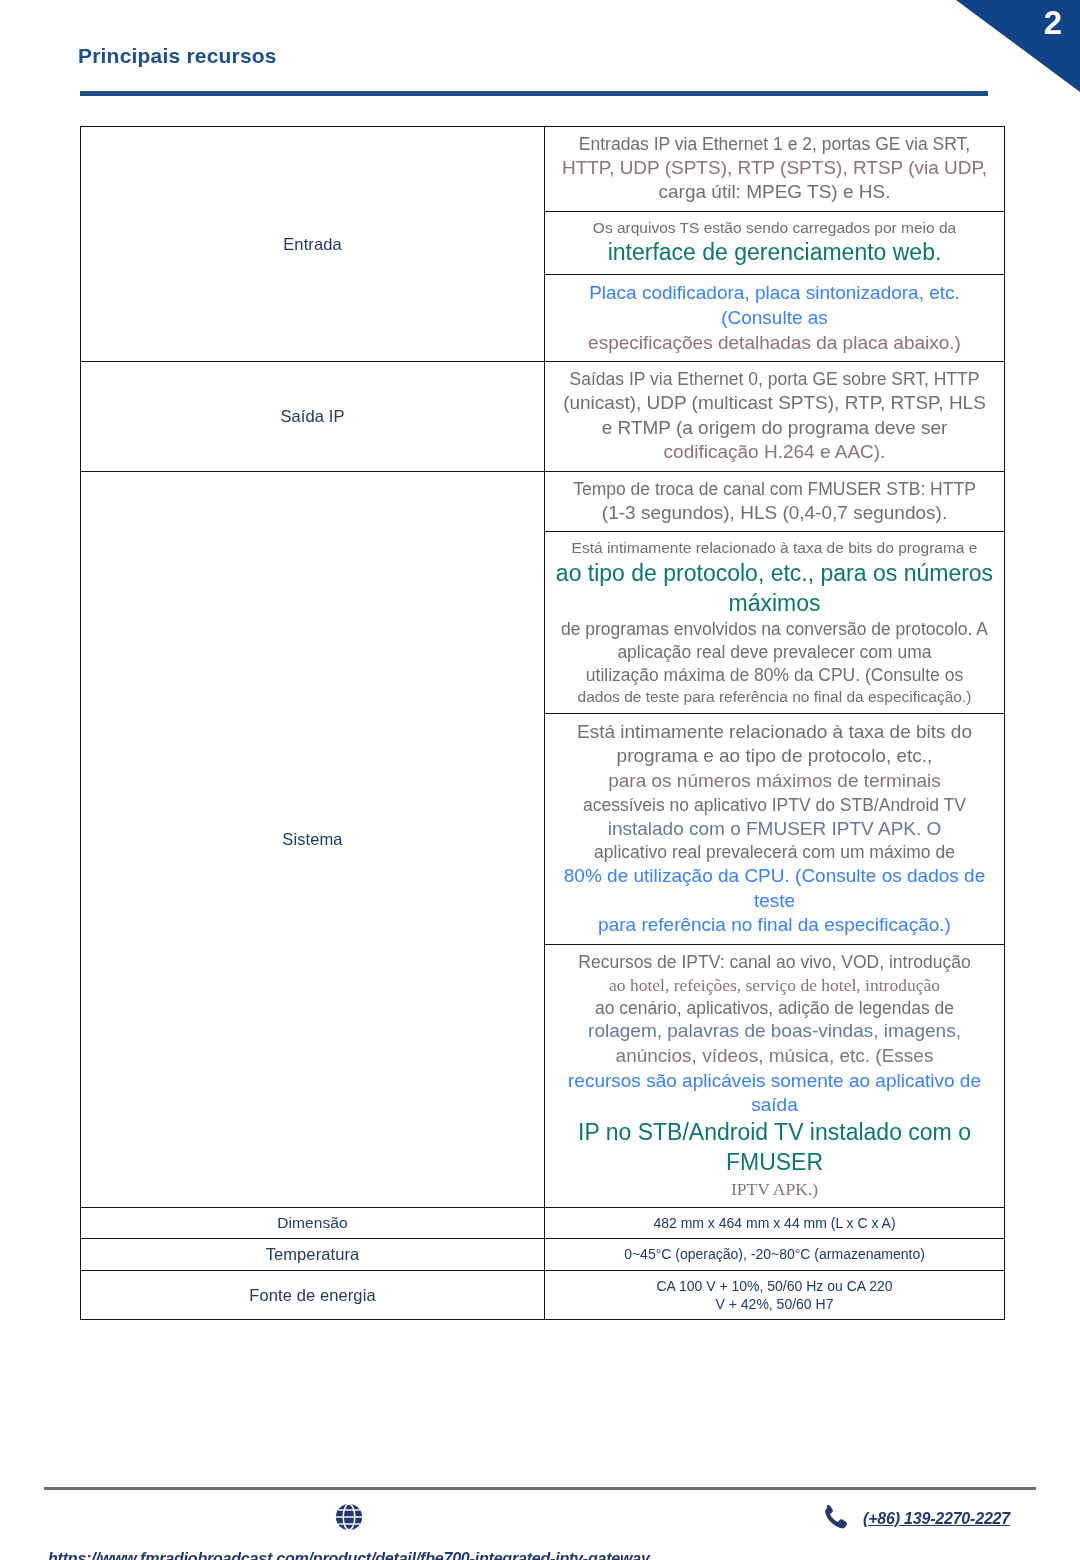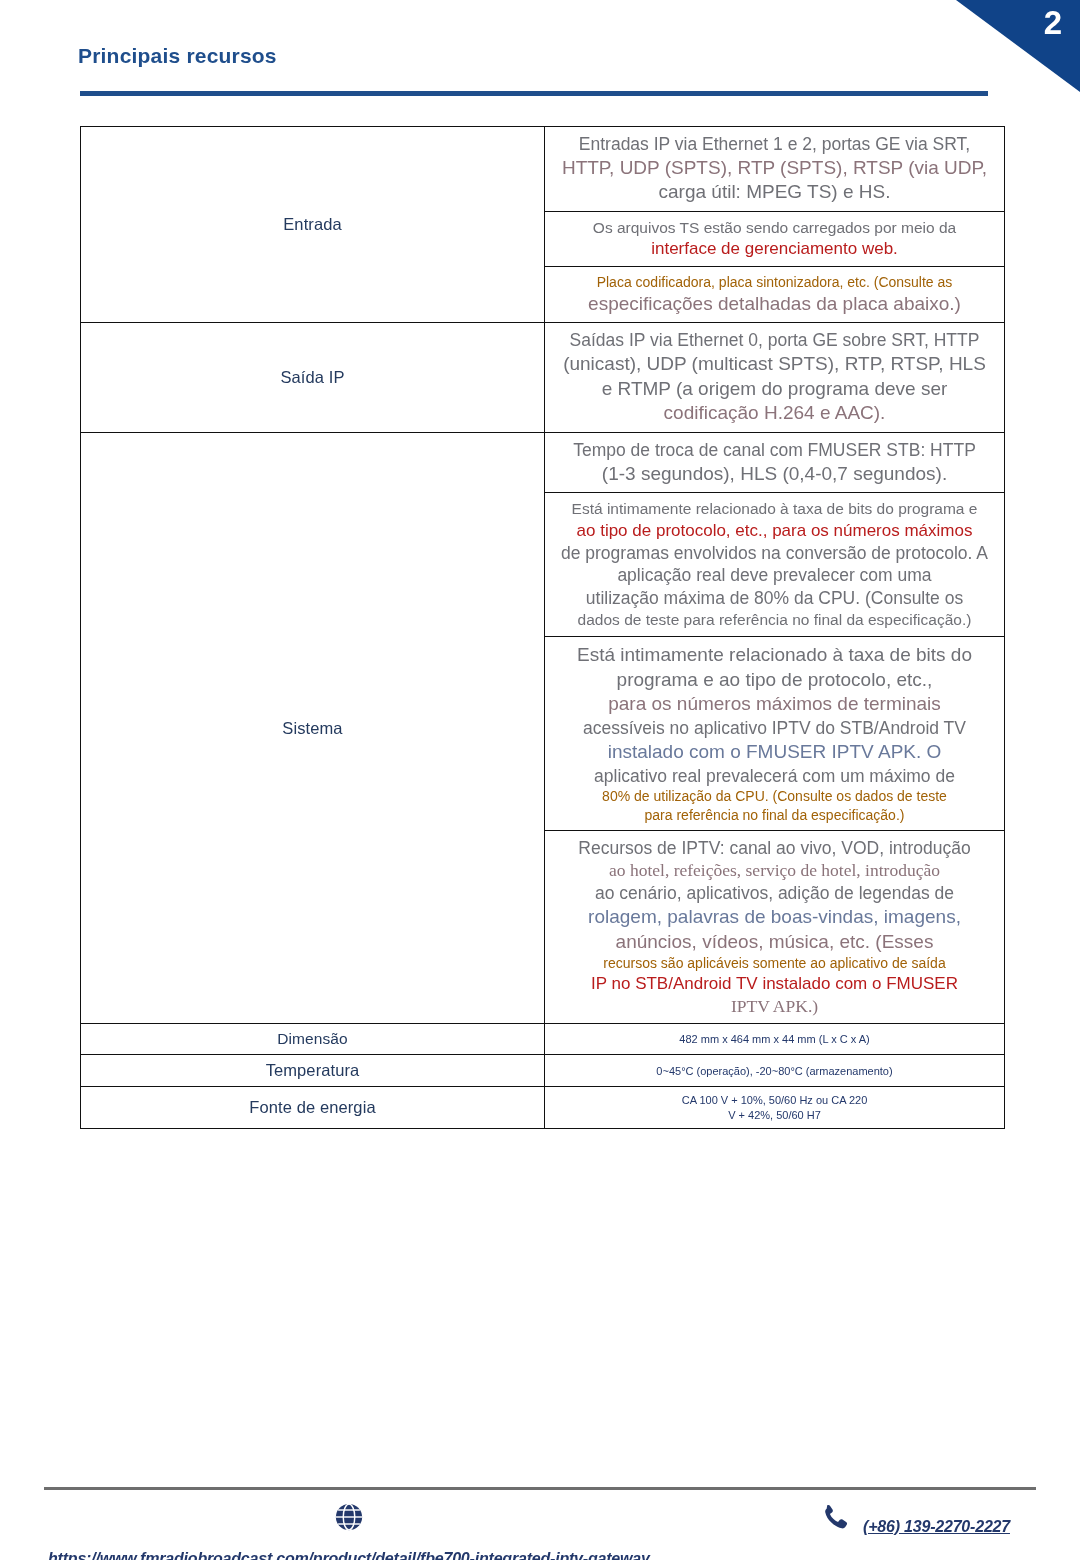--- a/index.html
+++ b/index.html
@@ -50,38 +50,38 @@
     width:457px;
     color:#243a5e;font-size:16.5px;
     letter-spacing:.1px;
   }
   .value-cell{width:453px;}
   .value-cell p{margin:0;line-height:1.30;}
   
   .g   {color:#6f7076;font-size:15.5px;}   
   .gm  {color:#6f7076;font-size:17.5px;}   
   .gl  {color:#6f7076;font-size:19px;}     
-  .m   {color:#a16207;font-size:14px;}   
+  .m   {color:#3b82f6;font-size:19px;}   
   .mm  {color:#8b737a;font-size:17.5px;font-family:Liberation Serif, serif;}   
   .ml  {color:#8b737a;font-size:19px;}   
-  .bm  {color:#b91c1c;font-size:17px;}   
+  .bm  {color:#0f766e;font-size:23px;}   
   .bl  {color:#69799b;font-size:19px;}     
   .tiny{font-size:14px;}
-  .navy{color:#23386b;font-size:11px;}
+  .navy{color:#23386b;font-size:14px;}
   .lbl-sm{font-size:15.5px;}
   
   .footer-rule{
     position:absolute;left:44px;top:1487px;width:992px;height:3px;
     background:#6e6e6e;
   }
   .footer{
     position:absolute;left:44px;top:1500px;width:992px;height:46px;
   }
   .f-url-wrap{position:absolute;left:4px;top:2px;display:flex;align-items:center;gap:14px;flex-direction:column;}
-  .f-tel-wrap{position:absolute;left:775px;top:2px;display:flex;align-items:flex-end;gap:14px;}
+  .f-tel-wrap{position:absolute;left:775px;top:2px;display:flex;align-items:center;gap:14px;}
   .f-text{
     color:#23386b;font-size:16px;font-style:italic;font-weight:bold;
     text-decoration:underline;white-space:nowrap;letter-spacing:-.2px;
   }
   .ico{display:block;}
 </style>
 </head>
 <body>
 
 <div class="corner-flag">

